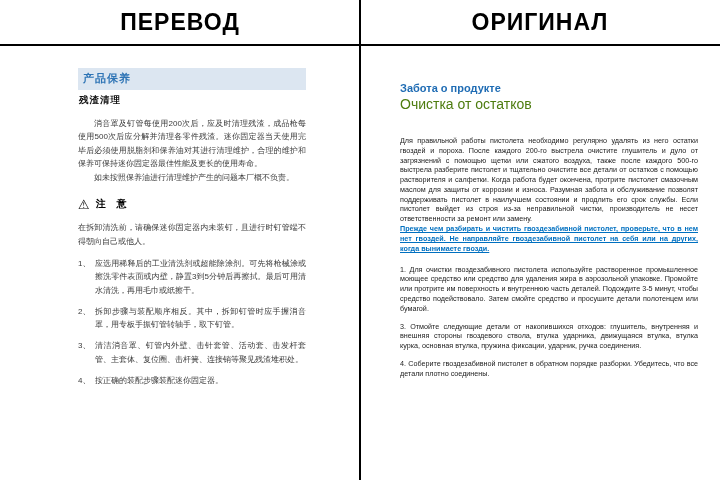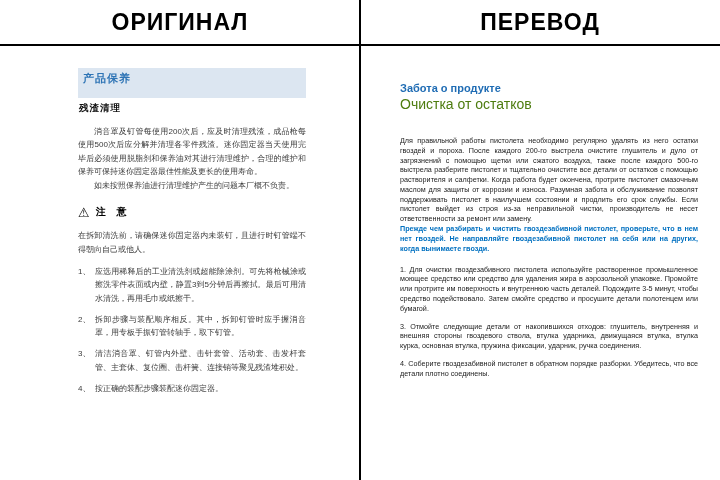--- a/index.html
+++ b/index.html
@@ -18,52 +18,52 @@
   }
 
   .content-row { display:flex; height:432px; }
   .col { width:360px; overflow:hidden; }
   .col.left  { padding:22px 54px 0 78px; }
   .col.right { padding:36px 22px 0 40px; }
 
   
   .cn-title-bar {
     background:#dce6f1; color:#2e74b5; font-weight:bold;
-    font-size:11px; padding:3px 5px 12px; letter-spacing:1px;
+    font-size:11px; padding:3px 5px 4px; letter-spacing:1px;
   }
   .cn-subtitle { font-weight:bold; font-size:9.5px; color:#111; margin:4px 0 10px 1px; letter-spacing:1px; }
   .cn-text { font-size:8px; line-height:1.68; color:#3a3a3a; text-align:justify; }
   .cn-text.indent { text-indent:2em; }
   .notice-header { display:flex; align-items:center; gap:6px; margin:13px 0 10px; }
   .warn-icon { font-size:13px; line-height:1; color:#000; }
   .notice-label { font-weight:bold; font-size:10px; letter-spacing:4px; color:#000; }
   .cn-steps { margin-top:9px; }
   .cn-step { display:flex; font-size:8px; line-height:1.66; color:#3a3a3a; margin-bottom:8px; }
   .cn-step .step-num { flex:0 0 17px; }
   .cn-step .step-text { flex:1; text-align:justify; }
 
   
   .ru-section-title { color:#1f6cb4; font-weight:bold; font-size:11px; margin-bottom:2px; }
   .ru-subtitle { color:#4d7c0f; font-weight:normal; font-size:14px; margin-bottom:24px; }
   .ru-text { font-size:7.2px; line-height:1.36; color:#222; text-align:justify; }
   .ru-important { font-weight:bold; font-size:13px; color:#000; margin:15px 0 11px; }
   .ru-warning {
-    color:#0070c0; font-weight:bold; 
+    color:#0070c0; font-weight:bold; text-decoration:underline;
     font-size:7.2px; line-height:1.42; text-align:justify; margin-bottom:10px;
   }
   .ru-step { margin-bottom:8px; }
 </style>
 </head>
 <body>
 
 <div class="page">
 
   <div class="header-row">
+    <div class="header-cell">ПЕРЕВОД</div>
     <div class="header-cell">ОРИГИНАЛ</div>
-    <div class="header-cell">ПЕРЕВОД</div>
   </div>
 
   <div class="vdivider"></div>
 
   <div class="content-row">
 
     <div class="col left">
       <div class="cn-title-bar">产品保养</div>
       <div class="cn-subtitle">残渣清理</div>
 

